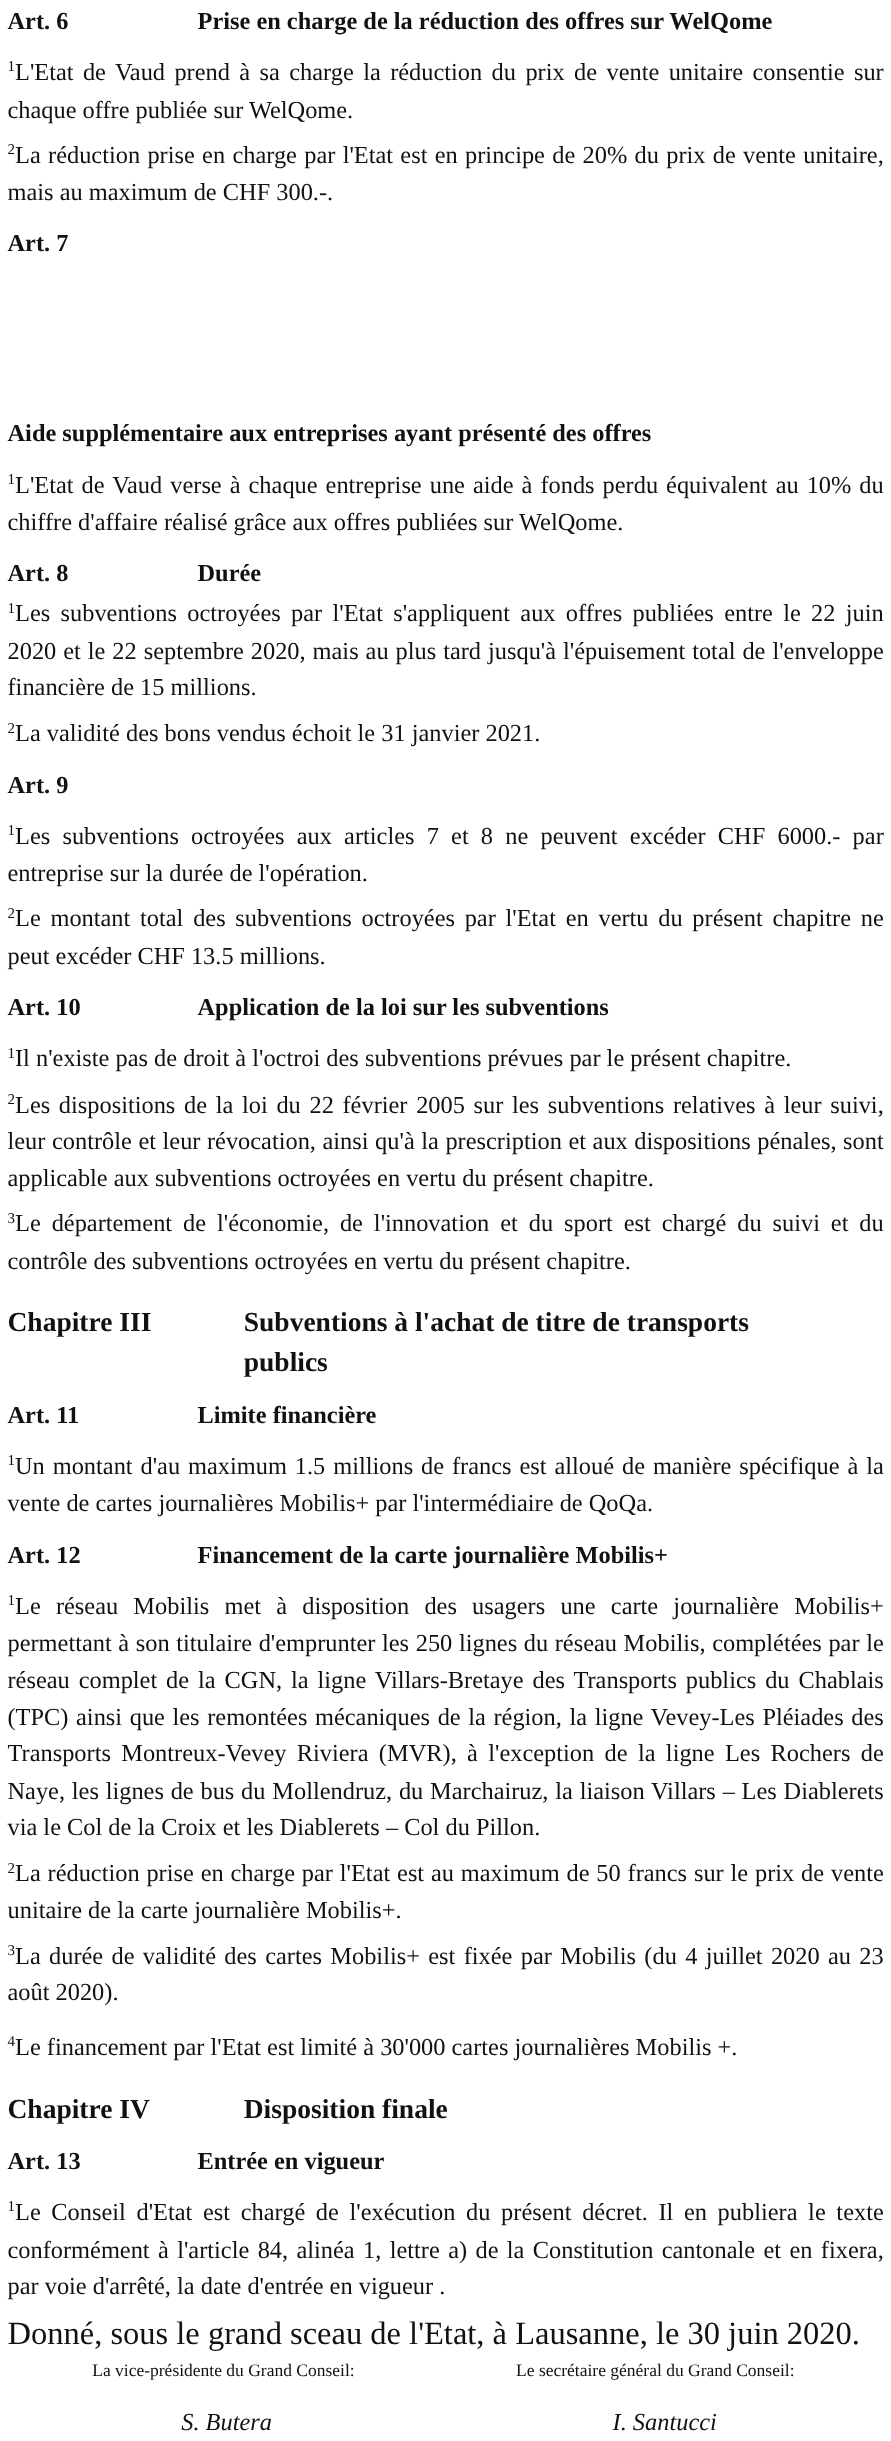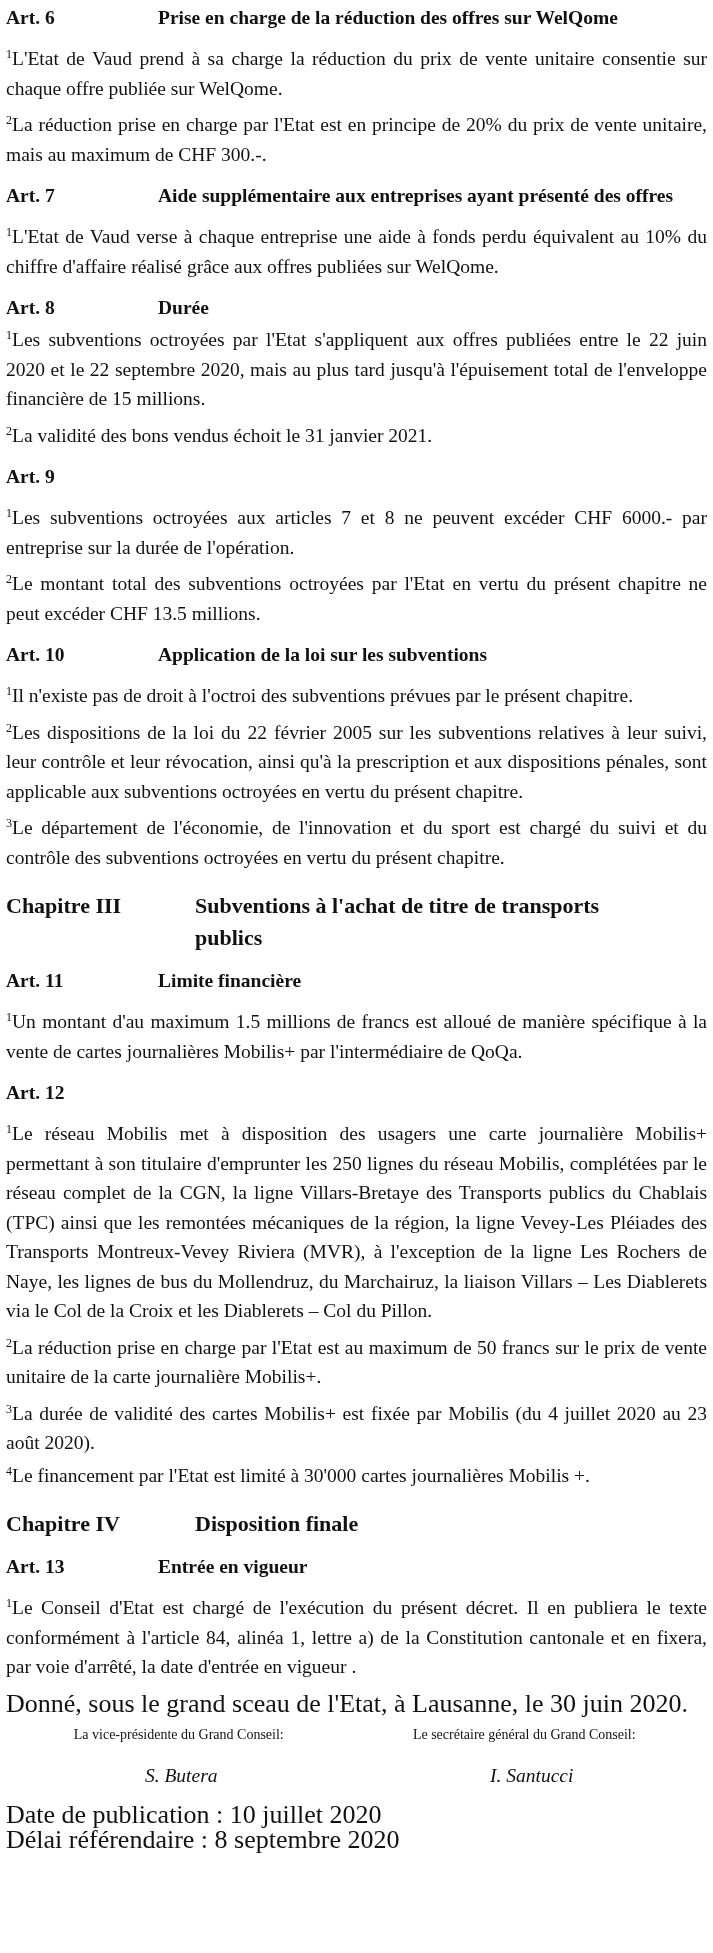--- a/index.html
+++ b/index.html
@@ -33,21 +33,21 @@
 <body>
 
 <div id="doc">
   <div id="sections">
       <div class="art-head" style="margin-top: 3px; margin-bottom: 12px;">
         <div class="num">Art. 6</div>
         <div class="title">Prise en charge de la réduction des offres sur WelQome</div>
       </div>
       <p class="al"><sup>1</sup><span>L'Etat de Vaud prend à sa charge la réduction du prix de vente unitaire consentie sur chaque offre publiée sur WelQome.</span></p>
       <p class="al" style="margin-top: 7px;"><sup>2</sup><span>La réduction prise en charge par l'Etat est en principe de 20% du prix de vente unitaire, mais au maximum de CHF 300.-.</span></p>
-      <div class="art-head" style="margin-top: 12px; margin-bottom: 12px;">
+      <div class="art-head" style="margin-top: 12px; margin-bottom: 12px; flex-direction: column;">
         <div class="num">Art. 7</div>
         <div class="title">Aide supplémentaire aux entreprises ayant présenté des offres</div>
       </div>
       <p class="al"><sup>1</sup><span>L'Etat de Vaud verse à chaque entreprise une aide à fonds perdu équivalent au 10% du chiffre d'affaire réalisé grâce aux offres publiées sur WelQome.</span></p>
       <div class="art-head" style="margin-top: 12px; margin-bottom: 3px;">
         <div class="num">Art. 8</div>
         <div class="title">Durée</div>
       </div>
       <p class="al"><sup>1</sup><span>Les subventions octroyées par l'Etat s'appliquent aux offres publiées entre le 22 juin 2020 et le 22 septembre 2020, mais au plus tard jusqu'à l'épuisement total de l'enveloppe financière de 15 millions.</span></p>
       <p class="al" style="margin-top: 7px;"><sup>2</sup><span>La validité des bons vendus échoit le 31 janvier 2021.</span></p>
@@ -67,25 +67,26 @@
         <div class="num">Chapitre III</div>
         <div class="title">Subventions à l'achat de titre de transports publics</div>
       </div>
       <div class="art-head" style="margin-top: 12px; margin-bottom: 12px;">
         <div class="num">Art. 11</div>
         <div class="title">Limite financière</div>
       </div>
       <p class="al"><sup>1</sup><span>Un montant d'au maximum 1.5 millions de francs est alloué de manière spécifique à la vente de cartes journalières Mobilis+ par l'intermédiaire de QoQa.</span></p>
       <div class="art-head" style="margin-top: 12px; margin-bottom: 12px;">
         <div class="num">Art. 12</div>
+        <div class="title">Financement de la carte journalière Mobilis+</div>
       </div>
       <p class="al"><sup>1</sup><span>Le réseau Mobilis met à disposition des usagers une carte journalière Mobilis+ permettant à son titulaire d'emprunter les 250 lignes du réseau Mobilis, complétées par le réseau complet de la CGN, la ligne Villars-Bretaye des Transports publics du Chablais (TPC) ainsi que les remontées mécaniques de la région, la ligne Vevey-Les Pléiades des Transports Montreux-Vevey Riviera (MVR), à l'exception de la ligne Les Rochers de Naye, les lignes de bus du Mollendruz, du Marchairuz, la liaison Villars – Les Diablerets via le Col de la Croix et les Diablerets – Col du Pillon.</span></p>
       <p class="al" style="margin-top: 7px;"><sup>2</sup><span>La réduction prise en charge par l'Etat est au maximum de 50 francs sur le prix de vente unitaire de la carte journalière Mobilis+.</span></p>
       <p class="al" style="margin-top: 7px;"><sup>3</sup><span>La durée de validité des cartes Mobilis+ est fixée par Mobilis (du 4 juillet 2020 au 23 août 2020).</span></p>
-      <p class="al" style="margin-top: 3px;"><sup>4</sup><span>Le financement par l'Etat est limité à 30'000 cartes journalières Mobilis +.</span></p>
+      <p class="al" style="margin-top: 14px;"><sup>4</sup><span>Le financement par l'Etat est limité à 30'000 cartes journalières Mobilis +.</span></p>
       <div class="chap-head" style="margin-top: 18px; margin-bottom: 10px;">
         <div class="num">Chapitre IV</div>
         <div class="title">Disposition finale</div>
       </div>
       <div class="art-head" style="margin-top: 12px; margin-bottom: 12px;">
         <div class="num">Art. 13</div>
         <div class="title">Entrée en vigueur</div>
       </div>
       <p class="al"><sup>1</sup><span>Le Conseil d'Etat est chargé de l'exécution du présent décret. Il en publiera le texte conformément à l'article 84, alinéa 1, lettre a) de la Constitution cantonale et en fixera, par voie d'arrêté, la date d'entrée en vigueur .</span></p>
     </div>

